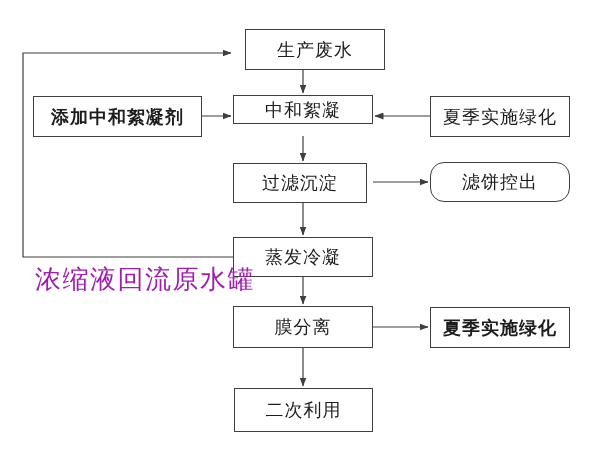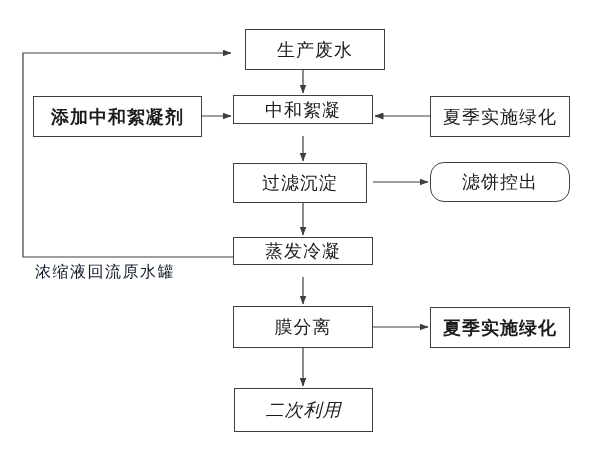--- a/index.html
+++ b/index.html
@@ -32,36 +32,36 @@
     justify-content: center;
     font-size: 18px;
     letter-spacing: 1px;
     color: #1c1c1c;
     white-space: nowrap;
   }
   
   .n-production { left: 233px; top: 29px;  width: 140px; height: 41px; margin-left: 12px; }
   .n-neutralize { left: 233px; top: 95px;  width: 140px; height: 29px; }
   .n-filter     { left: 233px; top: 163px; width: 134px; height: 40px; }
-  .n-evaporate  { left: 233px; top: 237px; width: 140px; height: 28px; }
+  .n-evaporate  { left: 233px; top: 237px; width: 140px; height: 40px; }
   .n-membrane   { left: 233px; top: 306px; width: 140px; height: 42px; }
-  .n-reuse      { left: 234px; top: 388px; width: 139px; height: 44px; font-style: italic; }
+  .n-reuse      { left: 234px; top: 388px; width: 139px; height: 44px; }
   
   .n-flocculant { left: 33px;  top: 96px;  width: 169px; height: 41px; font-weight: bold; }
   .n-magnesia   { left: 430px; top: 96px;  width: 140px; height: 41px; }
   .n-cake       { left: 430px; top: 162px; width: 140px; height: 40px; border-radius: 14px; }
   .n-greening   { left: 430px; top: 307px; width: 140px; height: 41px; font-weight: bold; }
   
   .edge-label {
     position: absolute;
     left: 35px;
     top: 262px;
-    font-size: 16px;
+    font-size: 26px;
     letter-spacing: 1.5px;
-    color: #0f172a;
+    color: #a21caf;
     white-space: nowrap;
   }
 </style>
 </head>
 <body>
 
 <div id="canvas">
 
   <svg id="connectors" viewBox="0 0 600 460" xmlns="http://www.w3.org/2000/svg">
     <defs>

